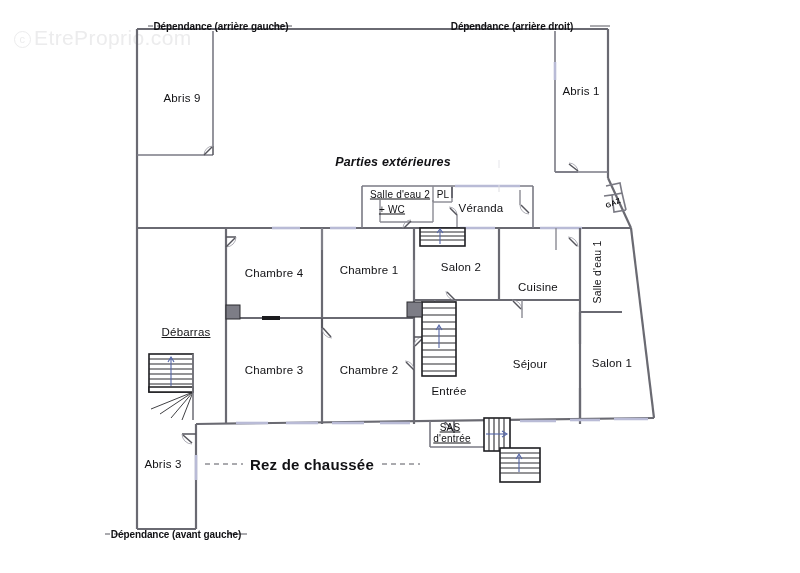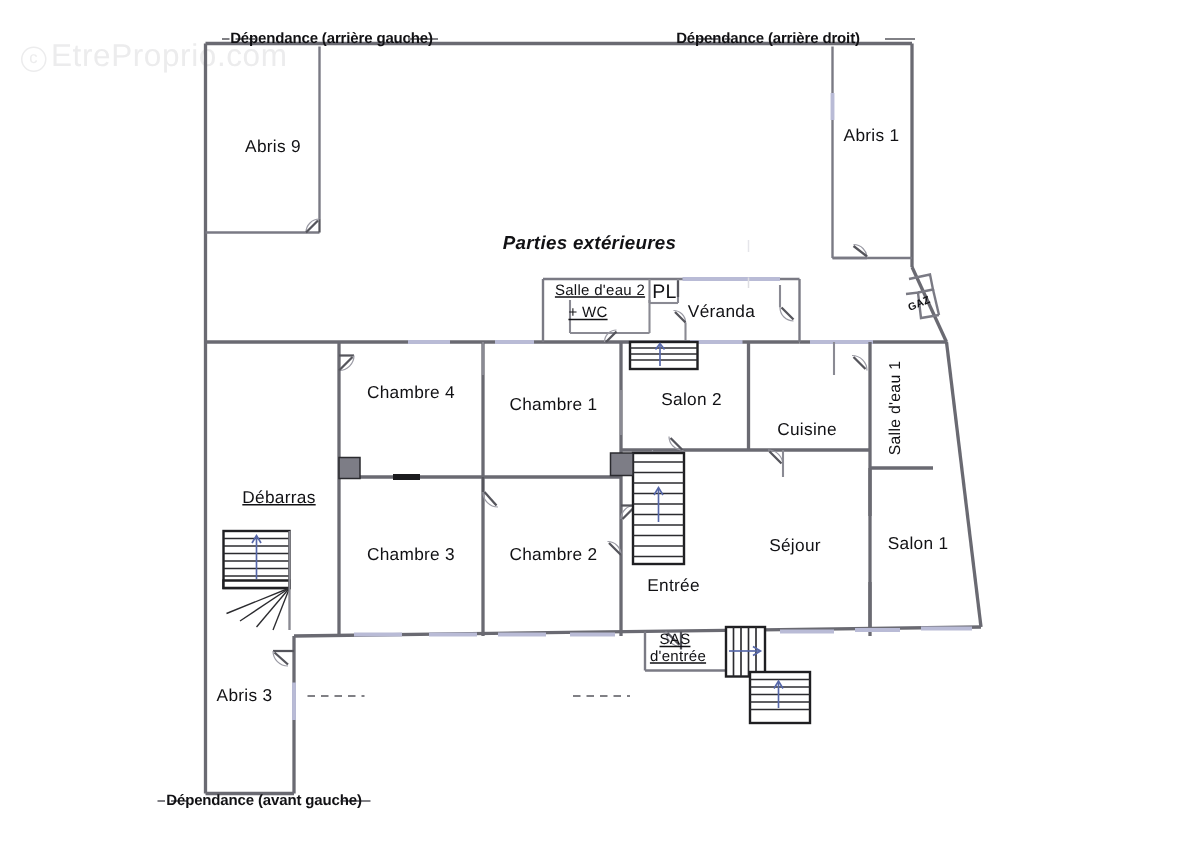--- a/index.html
+++ b/index.html
@@ -50,21 +50,21 @@
     transform: translate(-50%, -50%);
     letter-spacing: .2px;
   }
   .lbl-room   { font-size: 11.5px; }
   .lbl-small  { font-size: 10px; text-decoration: underline; }
   .lbl-tiny   { font-size: 10px; font-weight: bold; letter-spacing: -.1px; }
   .lbl-title  { font-size: 15px; font-weight: bold; }
   .lbl-ext    { font-size: 12.5px; font-style: italic; font-weight: bold; }
   .lbl-vert   { transform: translate(-50%, -50%) rotate(-90deg); font-size: 10.5px; }
   .lbl-gaz    { font-size: 7px; font-weight: bold; transform: translate(-50%,-50%) rotate(-22deg); }
-  .lbl-pl     { font-size: 13px; }
+  .lbl-pl     { font-size: 10px; }
 
   #watermark {
     position: absolute;
     left: 14px; top: 26px;
     font-size: 21px;
     color: #ececed;
     font-family: "Liberation Sans", sans-serif;
     letter-spacing: .4px;
     user-select: none;
     pointer-events: none;
@@ -343,34 +343,35 @@
       <line x1="499" y1="185" x2="499" y2="192" stroke="#dddde2" stroke-width="1"></line>
       <line x1="499" y1="160" x2="499" y2="168" stroke="#e5e5ea" stroke-width="1"></line>
     </g>
 
   </svg>
 
   <div class="lbl lbl-tiny" style="left:221px; top:26px;">Dépendance (arrière gauche)</div>
   <div class="lbl lbl-tiny" style="left:512px; top:26px;">Dépendance (arrière droit)</div>
   <div class="lbl lbl-tiny" style="left:176px; top:534px;">Dépendance (avant gauche)</div>
 
+  <div class="lbl lbl-title" style="left:312px; top:464px;">Rez de chaussée</div>
 
   <div class="lbl lbl-ext" style="left:393px; top:125px;margin-top:37px;">Parties extérieures</div>
 
   <div class="lbl lbl-room" style="left:182px; top:98px;">Abris 9</div>
   <div class="lbl lbl-room" style="left:581px; top:91px;">Abris 1</div>
   <div class="lbl lbl-room" style="left:163px; top:464px;text-align:right;">Abris 3</div>
 
   <div class="lbl lbl-small" style="left:400px; top:194px;">Salle d'eau 2</div>
   <div class="lbl lbl-small" style="left:392px; top:209px;">+ WC</div>
   <div class="lbl lbl-pl" style="left:443px; top:194px;">PL</div>
   <div class="lbl lbl-room" style="left:481px; top:208px;">Véranda</div>
   <div class="lbl lbl-gaz" style="left:613px; top:203px;">GAZ</div>
 
-  <div class="lbl lbl-room" style="left:274px; top:262px;">Chambre 4</div>
+  <div class="lbl lbl-room" style="left:274px; top:273px;">Chambre 4</div>
   <div class="lbl lbl-room" style="left:369px; top:270px;">Chambre 1</div>
   <div class="lbl lbl-room" style="left:461px; top:267px;">Salon 2</div>
   <div class="lbl lbl-room" style="left:538px; top:267px;margin-top:20px;">Cuisine</div>
   <div class="lbl lbl-vert" style="left:597px; top:272px;">Salle d'eau 1</div>
 
   <div class="lbl lbl-room" style="left:186px; top:332px;text-decoration:underline;">Débarras</div>
   <div class="lbl lbl-room" style="left:274px; top:370px;">Chambre 3</div>
   <div class="lbl lbl-room" style="left:369px; top:370px;text-align:right;">Chambre 2</div>
   <div class="lbl lbl-room" style="left:530px; top:364px;">Séjour</div>
   <div class="lbl lbl-room" style="left:612px; top:363px;">Salon 1</div>

